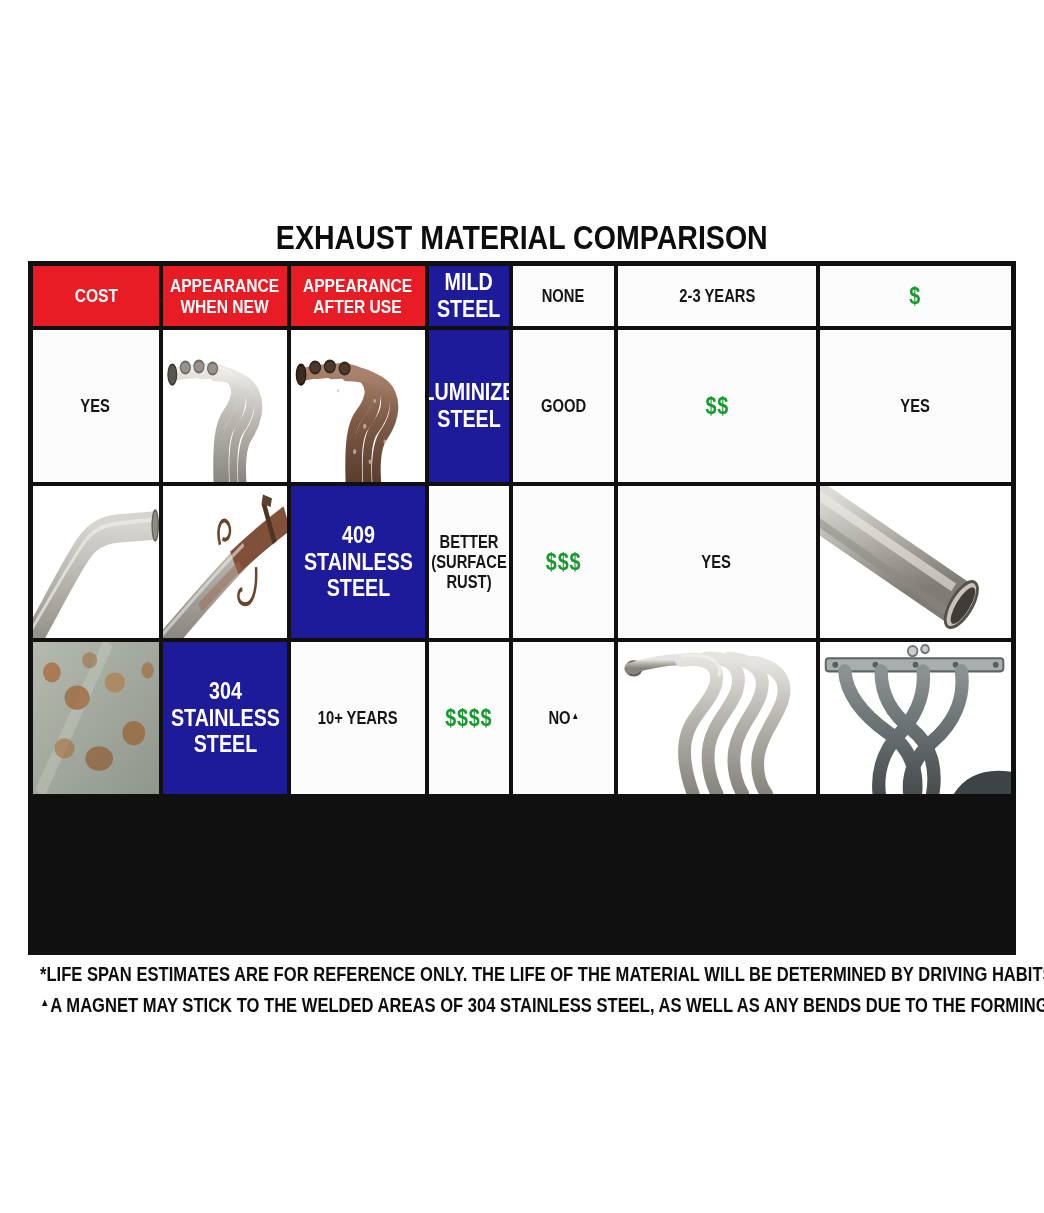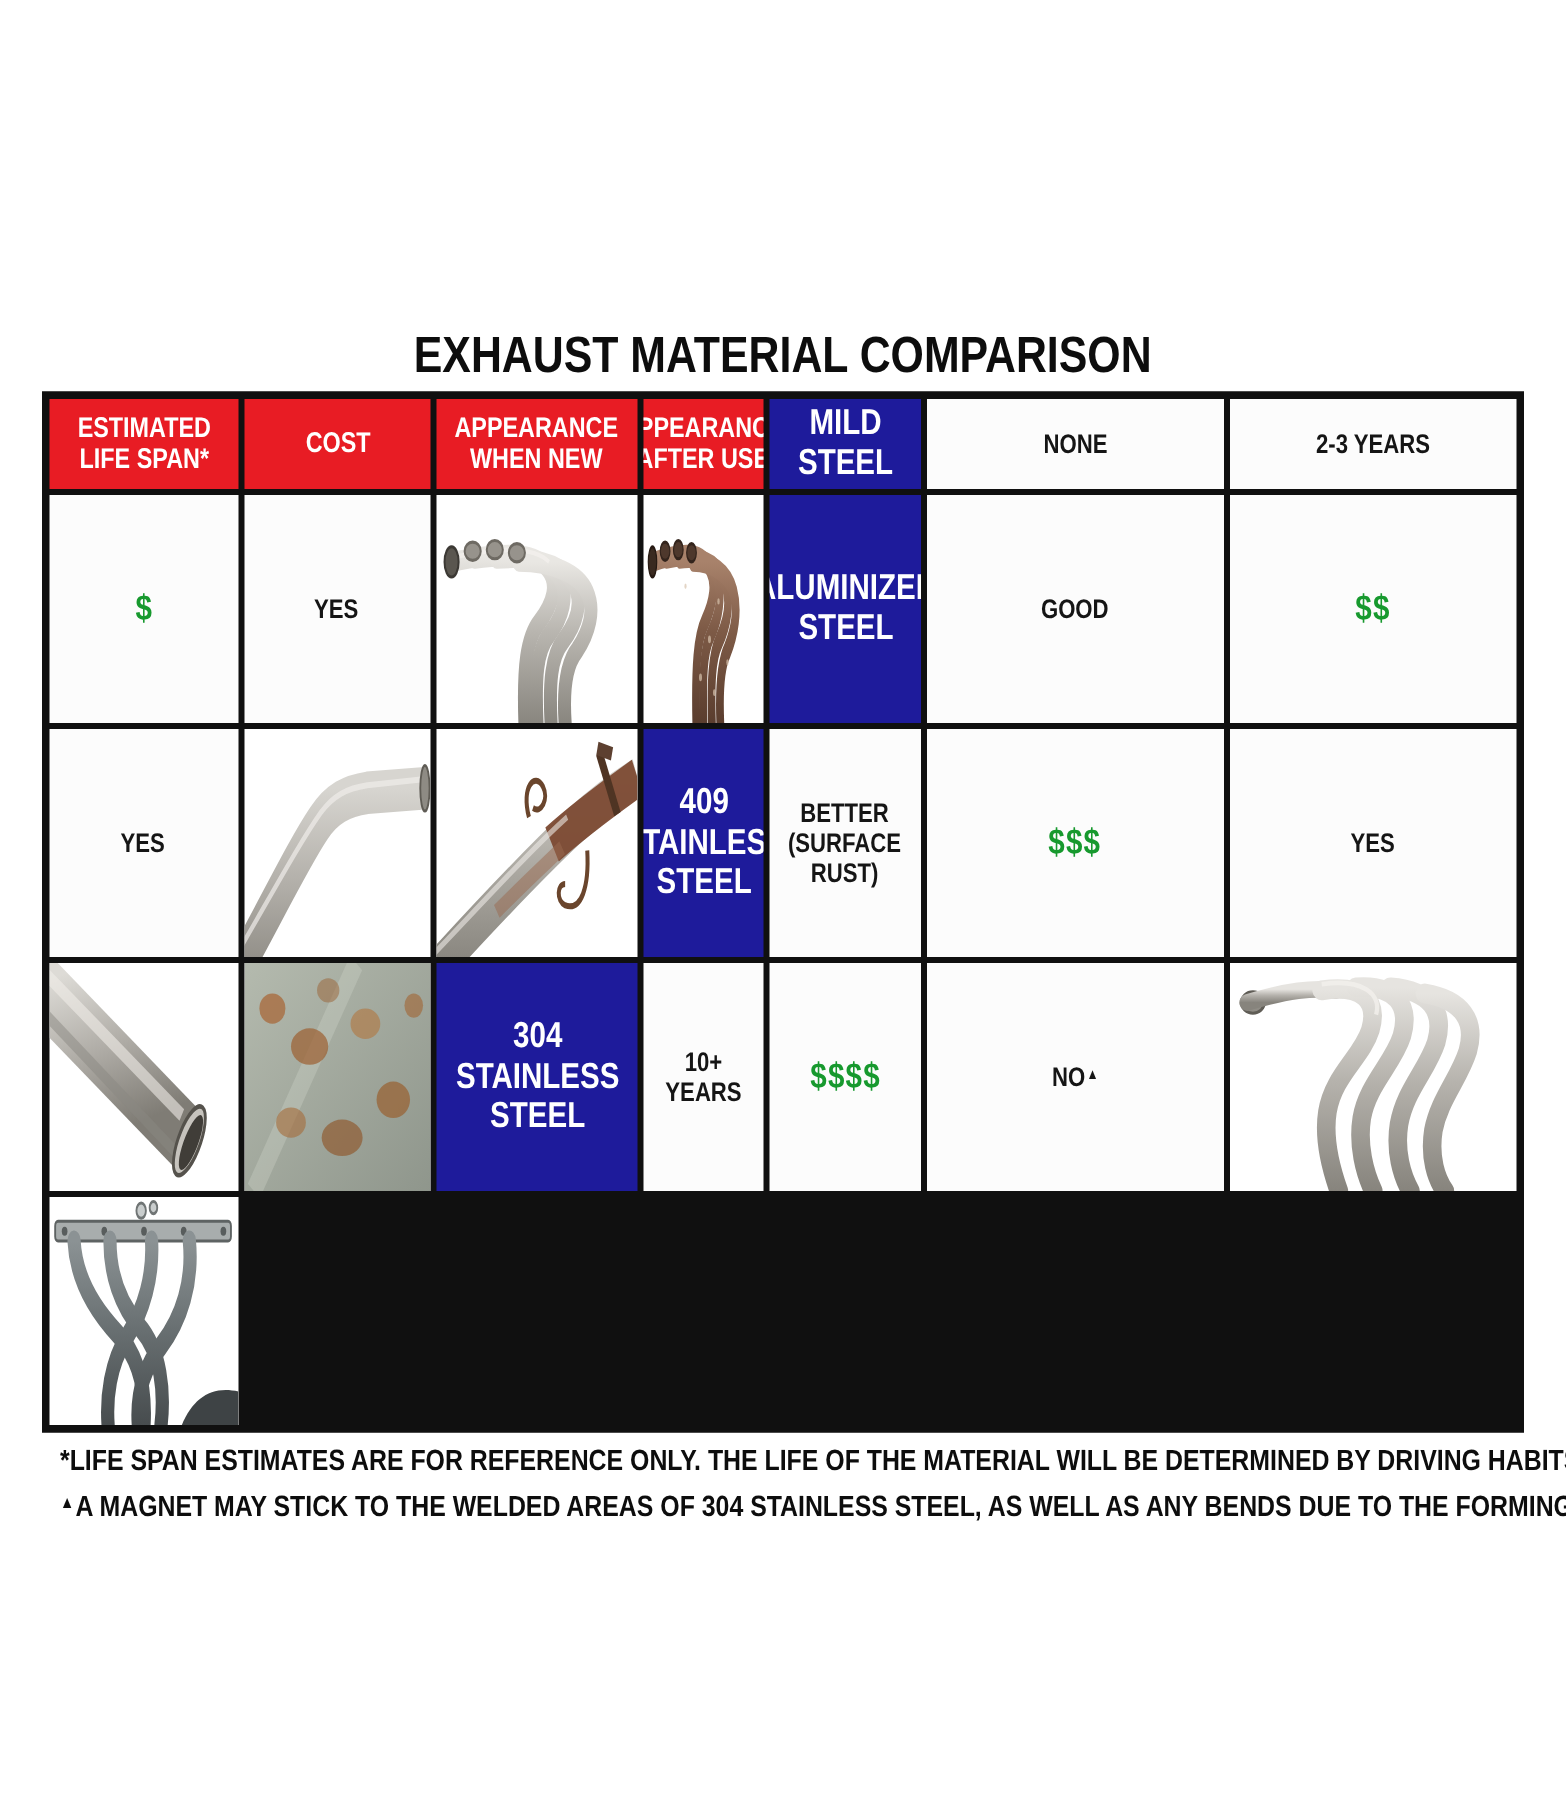--- a/index.html
+++ b/index.html
@@ -51,24 +51,20 @@
 </head>
 <body>
 
 <div class="title">
   <span class="cnd-title">EXHAUST MATERIAL COMPARISON</span>
 </div>
 
 <div class="tbl">
 
   <div class="cell hd">
-      <span class="cnd">ESTIMATED
-LIFE SPAN*</span>
-    </div>
-  <div class="cell hd">
       <span class="cnd">COST</span>
     </div>
   <div class="cell hd">
       <span class="cnd">APPEARANCE
 WHEN NEW</span>
     </div>
   <div class="cell hd">
       <span class="cnd">APPEARANCE
 AFTER USE</span>
     </div>

